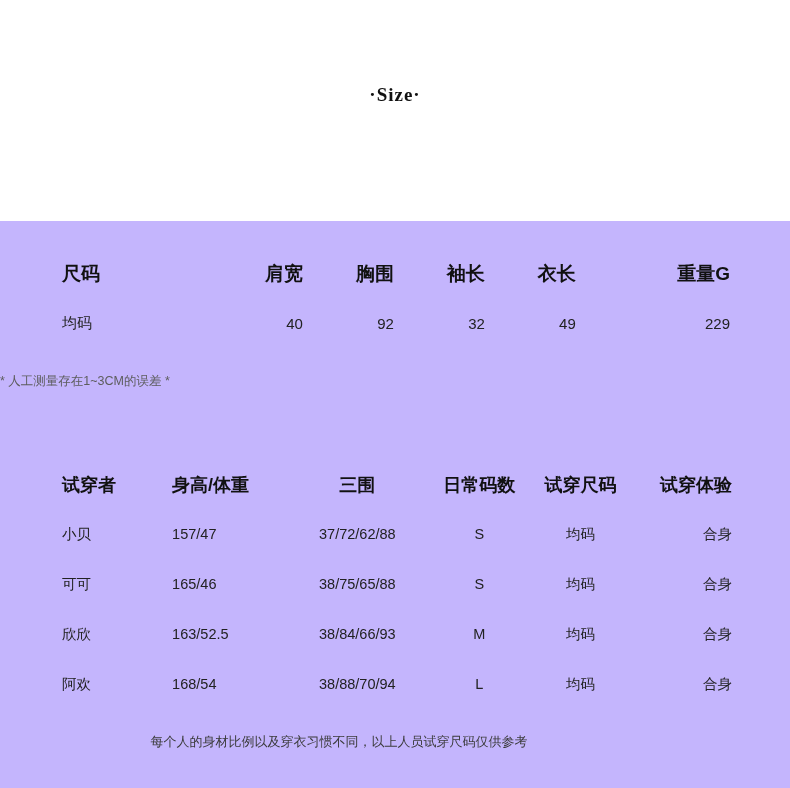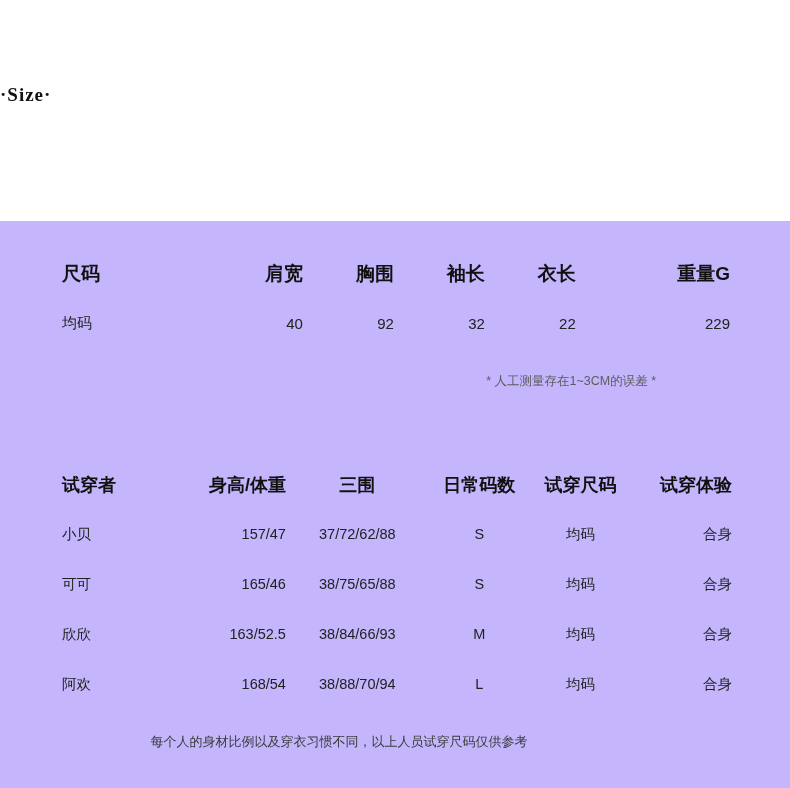--- a/index.html
+++ b/index.html
@@ -27,21 +27,21 @@
     top: 0;
     width: 790px;
     height: 208px;
     background: #ffffff;
   }
   .size-title {
     position: absolute;
     left: 0;
     top: 84px;
     width: 790px;
-    text-align: left;
+    text-align: center;
     font-size: 19px;
     font-weight: bold;
     letter-spacing: 1px;
     color: #111111;
     font-family: "Liberation Serif", serif;
   }
   
   .grey-area {
     position: absolute;
     left: 0;
@@ -81,21 +81,21 @@
   }
   .col-first { text-align: left; width: 150px; padding-left: 22px !important; }
   .col-mid { text-align: right; }
   .col-last { text-align: right; padding-right: 20px !important; }
 
   .note {
     position: absolute;
     left: 0;
     top: 152px;
     width: 656px;
-    text-align: right;
+    text-align: left;
     font-size: 12.5px;
     color: #5d5d5d;
   }
 
   
   .model-table {
     position: absolute;
     left: 40px;
     top: 240px;
     width: 710px;
@@ -115,21 +115,21 @@
     color: #111111;
     vertical-align: middle;
   }
   .model-table tbody td {
     height: 50px;
     font-size: 14.5px;
     color: #222222;
     vertical-align: middle;
   }
   .m-c0 { text-align: left; width: 120px; padding-left: 22px !important; }
-  .m-c1 { text-align: right; width: 120px; }
+  .m-c1 { text-align: left; width: 120px; }
   .m-c2 { text-align: center; width: 150px; }
   .m-c3 { text-align: center; width: 110px; }
   .m-c4 { text-align: center; width: 110px; }
   .m-c5 { text-align: right; width: 110px; padding-right: 18px !important; }
 
   .footnote {
     position: absolute;
     left: 0;
     top: 512px;
     width: 678px;
@@ -160,21 +160,21 @@
             <th class="col-mid">衣长</th>
             <th class="col-last">重量G</th>
           </tr>
         </thead>
         <tbody>
           <tr>
             <td class="col-first">均码</td>
             <td class="col-mid">40</td>
             <td class="col-mid">92</td>
             <td class="col-mid">32</td>
-            <td class="col-mid">22</td>
+            <td class="col-mid">49</td>
             <td class="col-last">229</td>
           </tr>
         </tbody>
       </table>
     </div>
 
     <div class="note">* 人工测量存在1~3CM的误差 *</div>
 
     <div class="model-table">
       <table>

